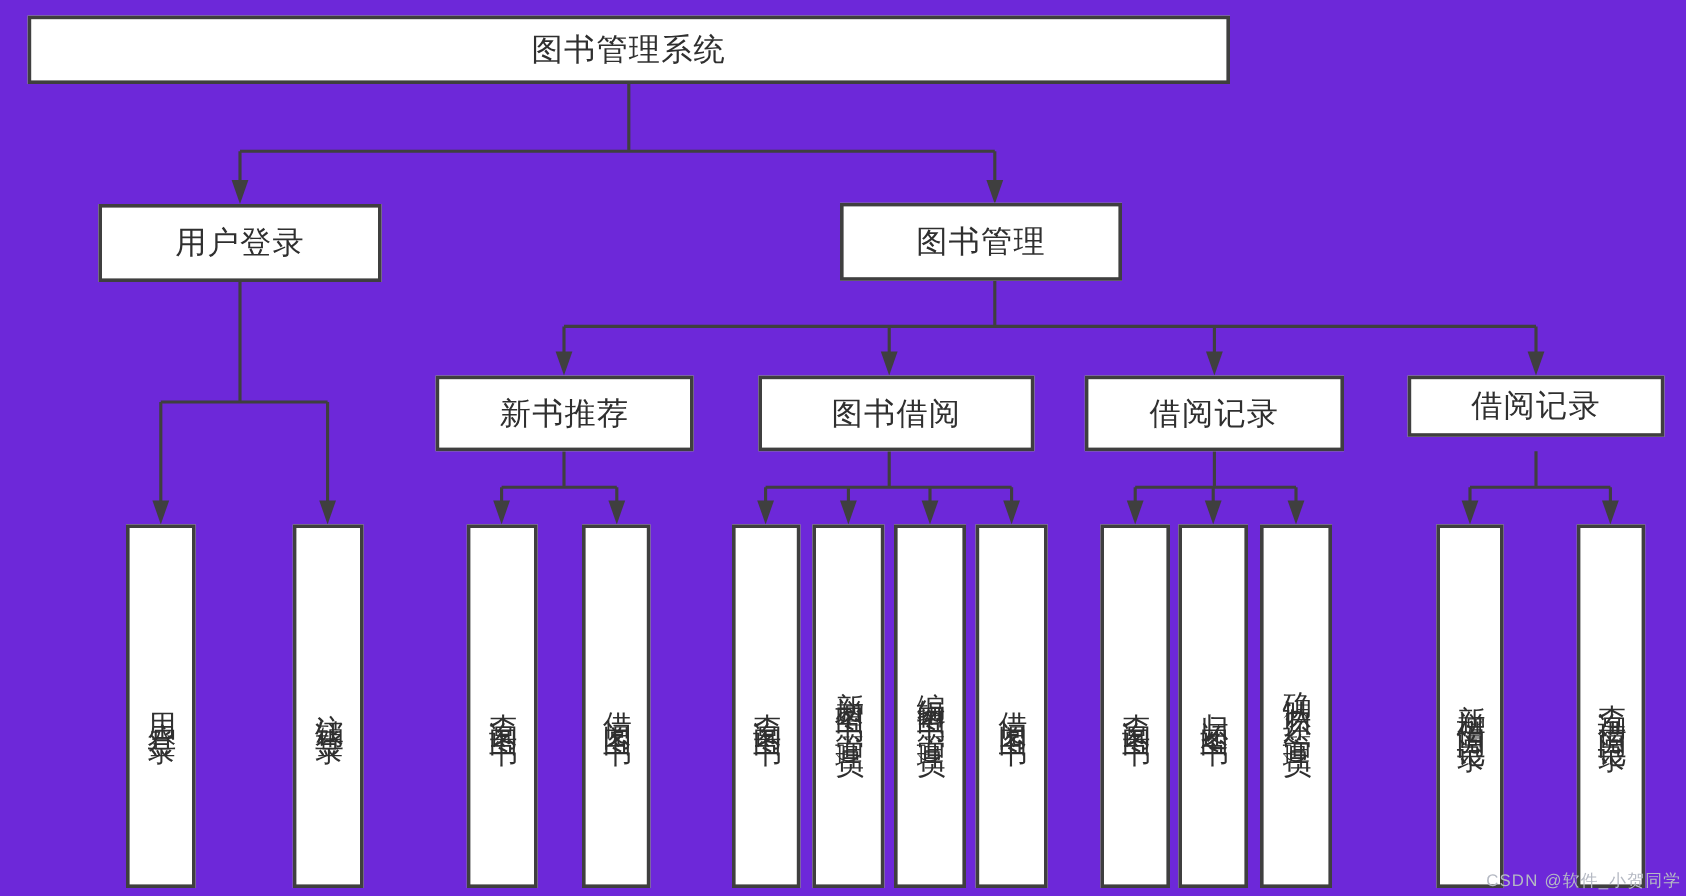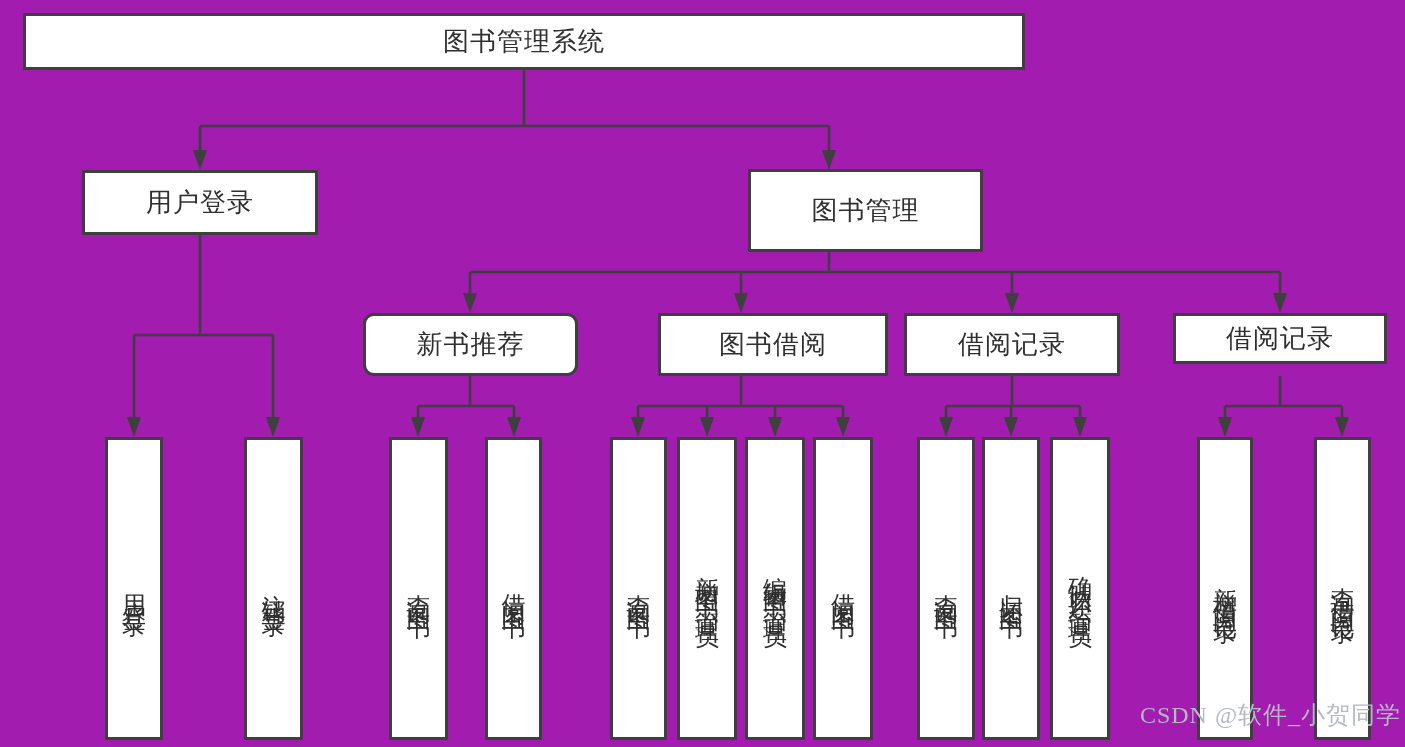--- a/index.html
+++ b/index.html
@@ -1,36 +1,36 @@
 <!DOCTYPE html>
 <html><head>
 <meta charset="utf-8">
 <style>
   html,body{margin:0;padding:0;background:#fff;}
   #stage{
-    position:relative;width:1405px;height:747px;background:#a21caf;overflow:hidden;
-    font-family:Liberation Serif, serif;color:#2f2f2f;text-align:right;
+    position:relative;width:1405px;height:747px;background:#6d28d9;overflow:hidden;
+    font-family:Liberation Sans, sans-serif;color:#2f2f2f;text-align:right;
   }
   #wires{position:absolute;left:0;top:0;z-index:1;}
   .node{
     position:absolute;z-index:2;box-sizing:border-box;background:#ffffff;
     border:3px solid #3f3f3f;display:flex;align-items:center;justify-content:center;
     font-size:26px;letter-spacing:1px;white-space:nowrap;
   }
   .leaf{
     position:absolute;z-index:2;box-sizing:border-box;background:#ffffff;
     border:3px solid #3f3f3f;display:flex;align-items:center;justify-content:center;
   }
   .leaf span{
     writing-mode:vertical-rl;text-orientation:mixed;
     font-size:24px;letter-spacing:7px;line-height:1;color:#2f2f2f;
   }
   .watermark{
-    position:absolute;z-index:5;right:4px;bottom:16px;
-    font-size:24px;color:#b5b9c3;letter-spacing:1px;white-space:nowrap;margin-left:14px;
+    position:absolute;z-index:5;right:4px;bottom:4px;
+    font-size:14px;color:#b5b9c3;letter-spacing:1px;white-space:nowrap;margin-left:14px;
   }
 </style>
 </head>
 <body>
 
 <div id="stage">
 
   <svg id="wires" width="1405" height="747" viewBox="0 0 1405 747">
     <g stroke="#3f3f3f" stroke-width="2.6" fill="none">
 
@@ -67,24 +67,24 @@
       <polygon points="1004,417 1018,417 1011,437"></polygon>
       <polygon points="1073,417 1087,417 1080,437"></polygon>
       <polygon points="1218,417 1232,417 1225,437"></polygon>
       <polygon points="1335,417 1349,417 1342,437"></polygon>
     </g>
   </svg>
 
   <div class="node" style="left:23px;top:13px;width:1002px;height:57px;">图书管理系统</div>
 
   <div class="node" style="left:82px;top:170px;width:236px;height:65px;">用户登录</div>
-  <div class="node" style="left:748px;top:169px;width:235px;height:83px;">图书管理</div>
+  <div class="node" style="left:700px;top:169px;width:235px;height:65px;">图书管理</div>
 
-  <div class="node" style="left:363px;top:313px;width:215px;height:63px;border-radius:11px;">新书推荐</div>
-  <div class="node" style="left:632px;top:313px;width:230px;height:63px;margin-left:26px;">图书借阅</div>
+  <div class="node" style="left:363px;top:313px;width:215px;height:63px;">新书推荐</div>
+  <div class="node" style="left:632px;top:313px;width:230px;height:63px;">图书借阅</div>
   <div class="node" style="left:904px;top:313px;width:216px;height:63px;">借阅记录</div>
   <div class="node" style="left:1173px;top:313px;width:214px;height:51px;">借阅记录</div>
 
   <div class="leaf" style="left:105px;top:437px;width:58px;height:303px;">
     <span>用户登录</span>
   </div>
   <div class="leaf" style="left:244px;top:437px;width:59px;height:303px;">
     <span>注销登录</span>
   </div>
 

